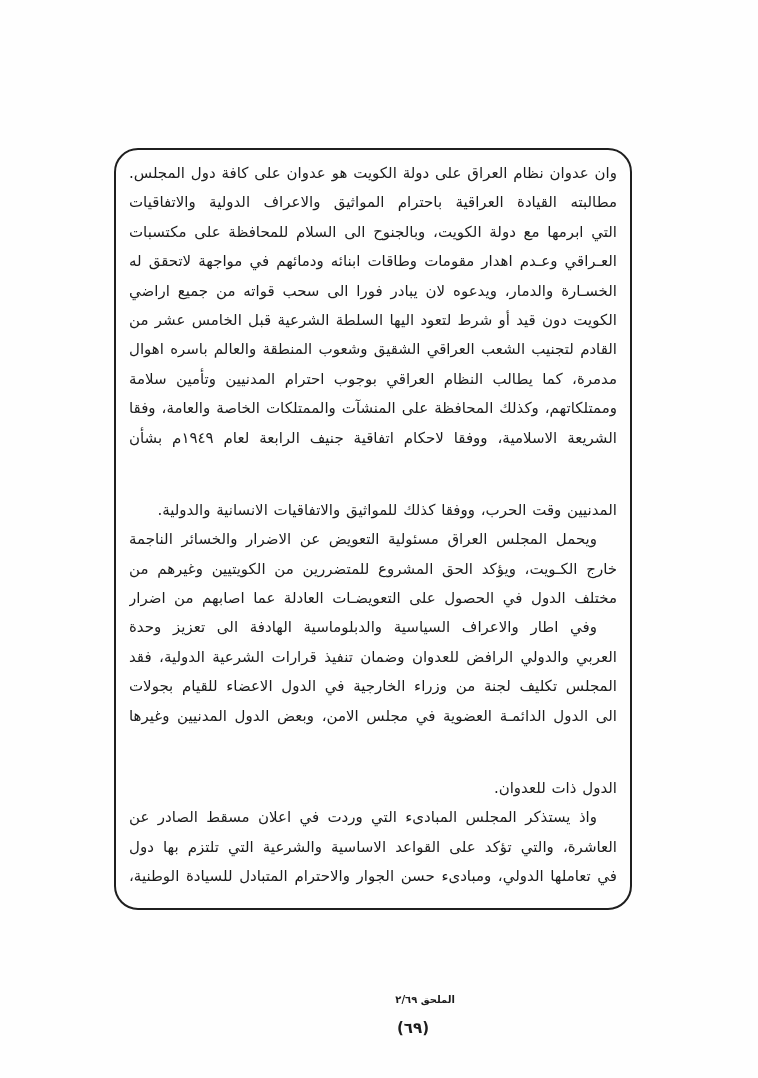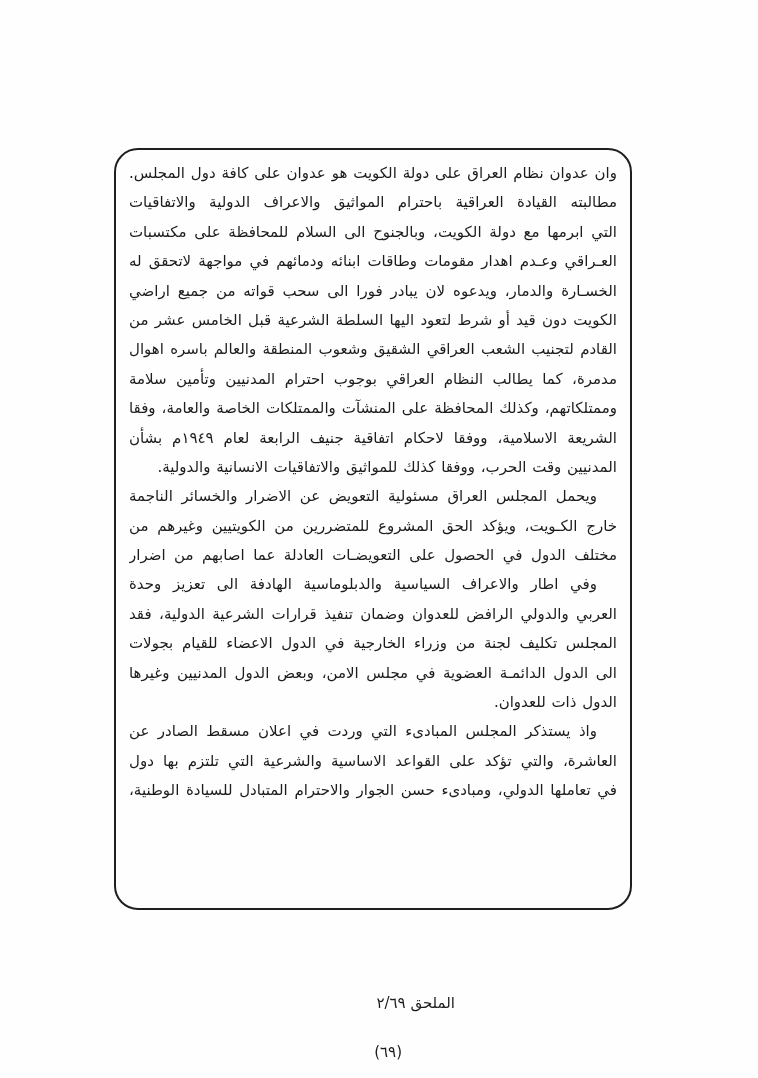--- a/index.html
+++ b/index.html
@@ -39,42 +39,42 @@
     max-height: 29.4px;
     overflow: hidden;
     text-align: justify;
     text-align-last: justify;
     text-justify: inter-word;
     letter-spacing: 0.1px;
     word-spacing: 1px;
   }
   .line.no-justify {
     text-align-last: right;
+    margin-top: 43px;
   }
   .line.indent {
     text-indent: 20px;
   }
   .annex-label {
     position: absolute;
     top: 994px;
     right: 303px;
-    font-size: 15px;
-    font-weight: normal;
+    font-size: 10px;
+    font-weight: bold;
     direction: rtl;
     white-space: nowrap;
   }
   .page-number {
     position: absolute;
     top: 1019px;
-    right: 356px;
+    right: 329px;
     font-size: 15px;
-    font-weight: normal;
+    font-weight: bold;
     direction: rtl;
     white-space: nowrap;
-    margin-top: 24px;
   }
 </style>
 </head>
 <body>
 
 <div class="page">
 
   <div class="text-frame">
     <div>
         <div class="paragraph">

